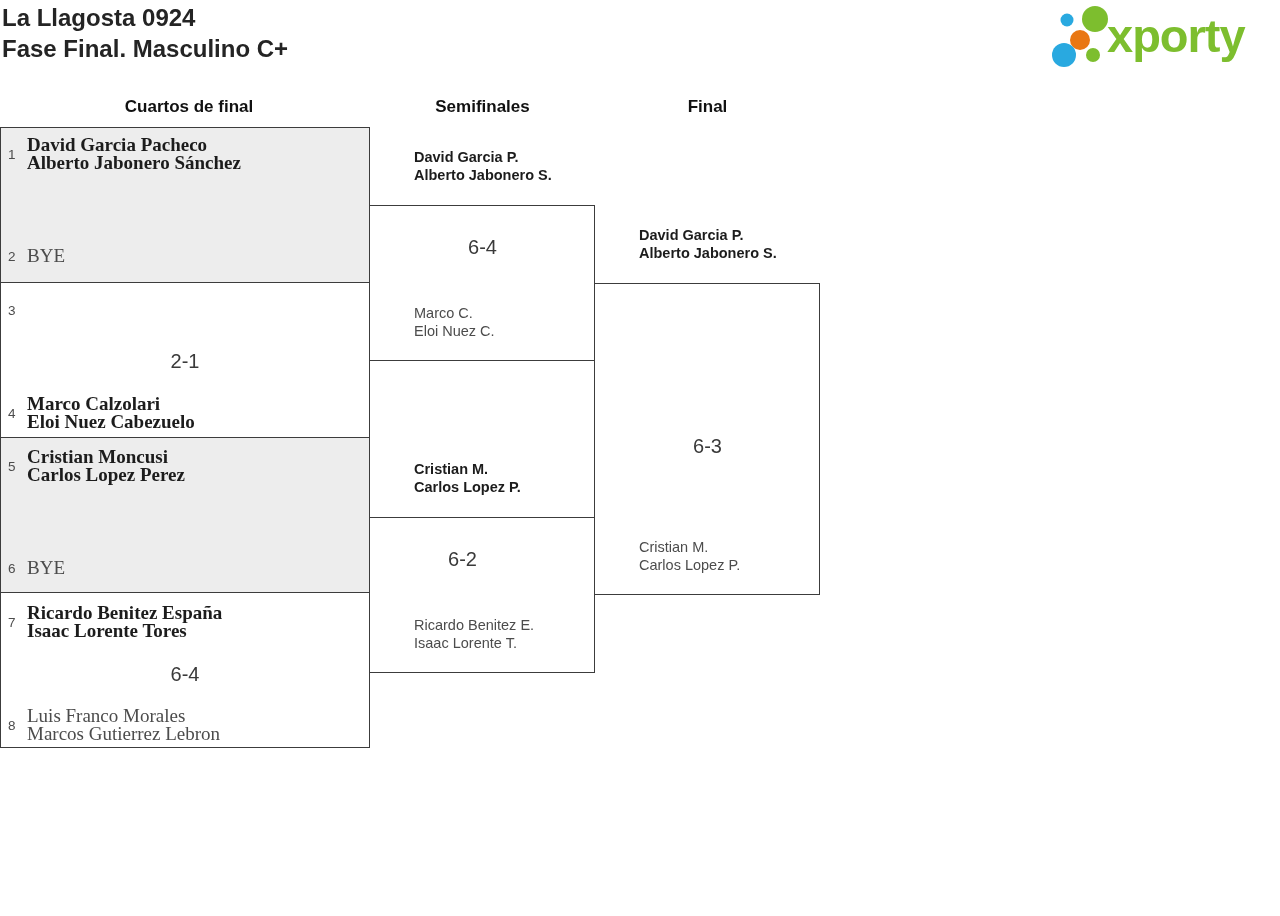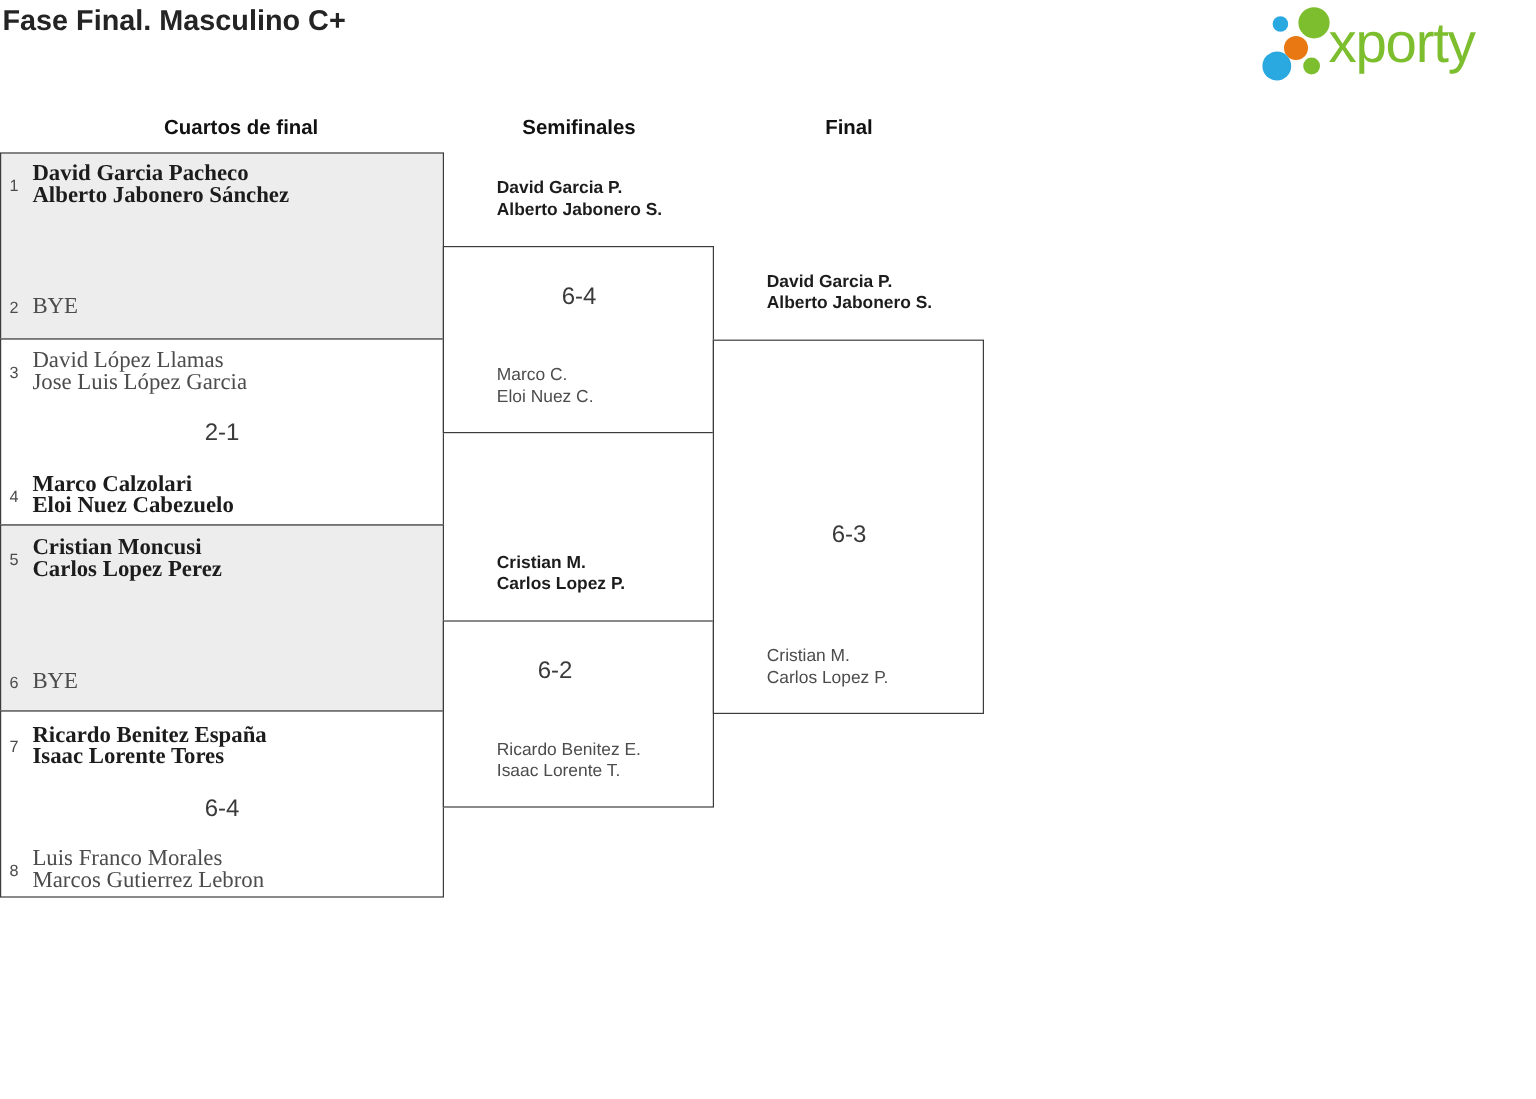--- a/index.html
+++ b/index.html
@@ -4,53 +4,54 @@
 <style>
   html,body { margin:0; padding:0; background:#fff; }
   .page {
     position:relative; width:1280px; height:916px; background:#ffffff;
     font-family:"Liberation Sans", sans-serif; overflow:hidden;
     color:#1c1c1c;
   }
   .title { position:absolute; left:2px; top:2px; font-size:24px; line-height:31px; font-weight:bold; color:#242424; }
   .logo { position:absolute; left:1045px; top:3px; width:232px; height:70px; cursor:pointer; }
   .logo-dots { position:absolute; left:0; top:0; }
-  .wordmark { position:absolute; left:62px; top:9px; font-size:47px; line-height:47px; font-weight:400; letter-spacing:-1px; color:#7dbe2e; }
+  .wordmark { position:absolute; left:62px; top:9px; font-size:47px; line-height:47px; font-weight:700; letter-spacing:-1px; color:#7dbe2e; }
   .colhead { position:absolute; top:97px; font-size:17px; line-height:20px; font-weight:bold; text-align:center; color:#111; }
   .box { position:absolute; border:1px solid #3c3c3c; box-sizing:border-box; background:#fff; }
   .box.gray { background:#ededed; }
   .team { position:absolute; display:flex; align-items:center; }
   .seed { flex:none; width:15px; margin-right:4px; font-size:13.5px; color:#4c4c4c; }
   .names { font-size:19px; line-height:18px;font-family:Liberation Serif, serif; }
   .bold .names, .pair.bold { font-weight:bold; color:#1c1c1c; }
   .reg .names, .pair.reg { color:#4c4c4c; }
   .pair { position:absolute; font-size:14.5px; line-height:18px;margin-left:37px; }
   .score { position:absolute; font-size:20px; line-height:18px; color:#3a3a3a; text-align:center; }
 </style>
 </head>
 <body>
 
 <div class="page">
 
   <div class="title">
+    <div>La Llagosta 0924</div>
     <div>Fase Final. Masculino C+</div>
   </div>
 
   <div class="logo">
     <svg class="logo-dots" width="70" height="70" viewBox="0 0 70 70">
       <circle cx="22" cy="17" r="6.5" fill="#29a9e0"></circle>
       <circle cx="50" cy="16" r="13" fill="#7dbe2e"></circle>
       <circle cx="35" cy="37" r="10" fill="#e97712"></circle>
       <circle cx="19" cy="52" r="12" fill="#29a9e0"></circle>
       <circle cx="48" cy="52" r="7" fill="#7dbe2e"></circle>
     </svg>
     <span class="wordmark">xporty</span>
   </div>
 
-  <div class="colhead" style="left:16px;width:370px;">Cuartos de final</div>
+  <div class="colhead" style="left:4px;width:370px;">Cuartos de final</div>
   <div class="colhead" style="left:370px;width:225px;">Semifinales</div>
   <div class="colhead" style="left:595px;width:225px;">Final</div>
 
   <div class="box gray" style="left:0;top:127px;width:370px;height:156px;"></div>
   <div class="box" style="left:0;top:282px;width:370px;height:156px;"></div>
   <div class="box gray" style="left:0;top:437px;width:370px;height:156px;"></div>
   <div class="box" style="left:0;top:592px;width:370px;height:156px;"></div>
   <div class="box" style="left:369px;top:205px;width:226px;height:156px;"></div>
   <div class="box" style="left:369px;top:517px;width:226px;height:156px;"></div>
   <div class="box" style="left:594px;top:283px;width:226px;height:312px;"></div>
@@ -64,24 +65,20 @@
   </div>
   <div class="team reg" style="left:8px;top:247px;height:18px;">
     <span class="seed">2</span>
     <div class="names">
       <div>BYE</div>
     </div>
   </div>
 
   <div class="team reg" style="left:8px;top:292px;height:36px;">
     <span class="seed">3</span>
-    <div class="names">
-      <div>David López Llamas</div>
-      <div>Jose Luis López Garcia</div>
-    </div>
   </div>
   <div class="score" style="left:0;top:352px;width:370px;">2-1</div>
   <div class="team bold" style="left:8px;top:395px;height:36px;">
     <span class="seed">4</span>
     <div class="names">
       <div>Marco Calzolari</div>
       <div>Eloi Nuez Cabezuelo</div>
     </div>
   </div>
 

